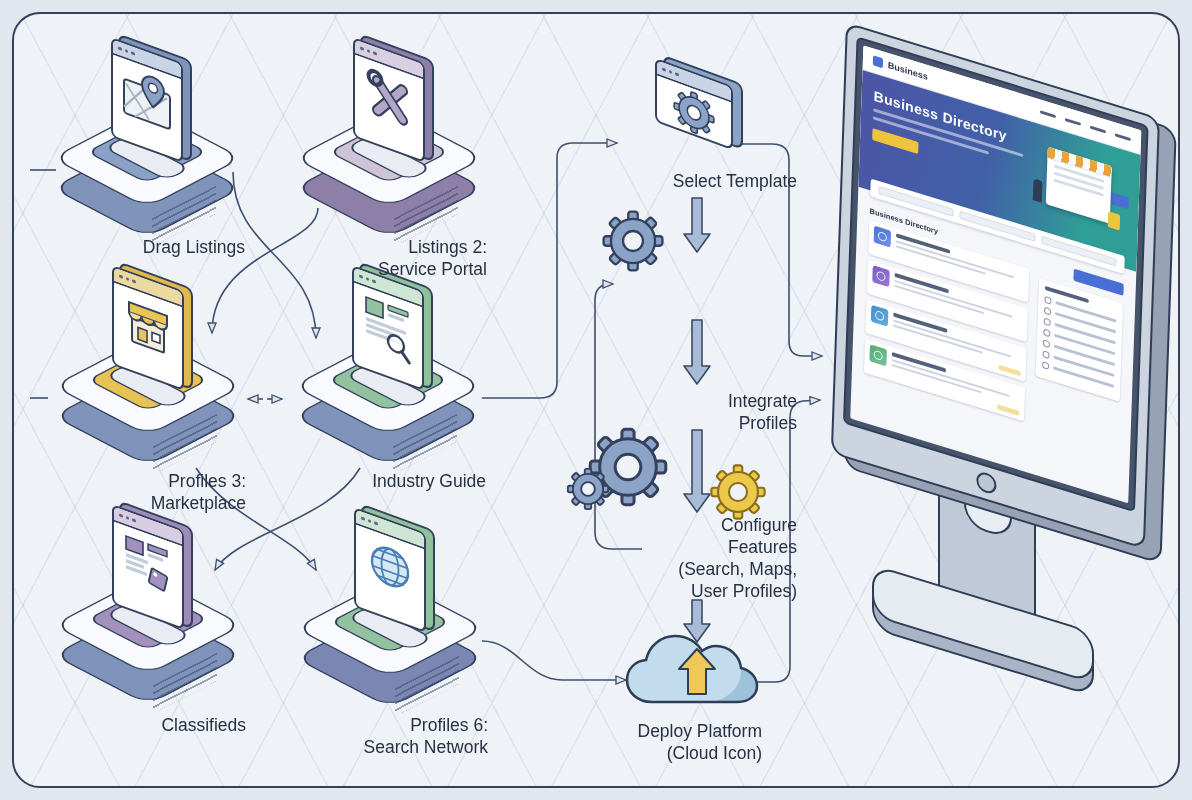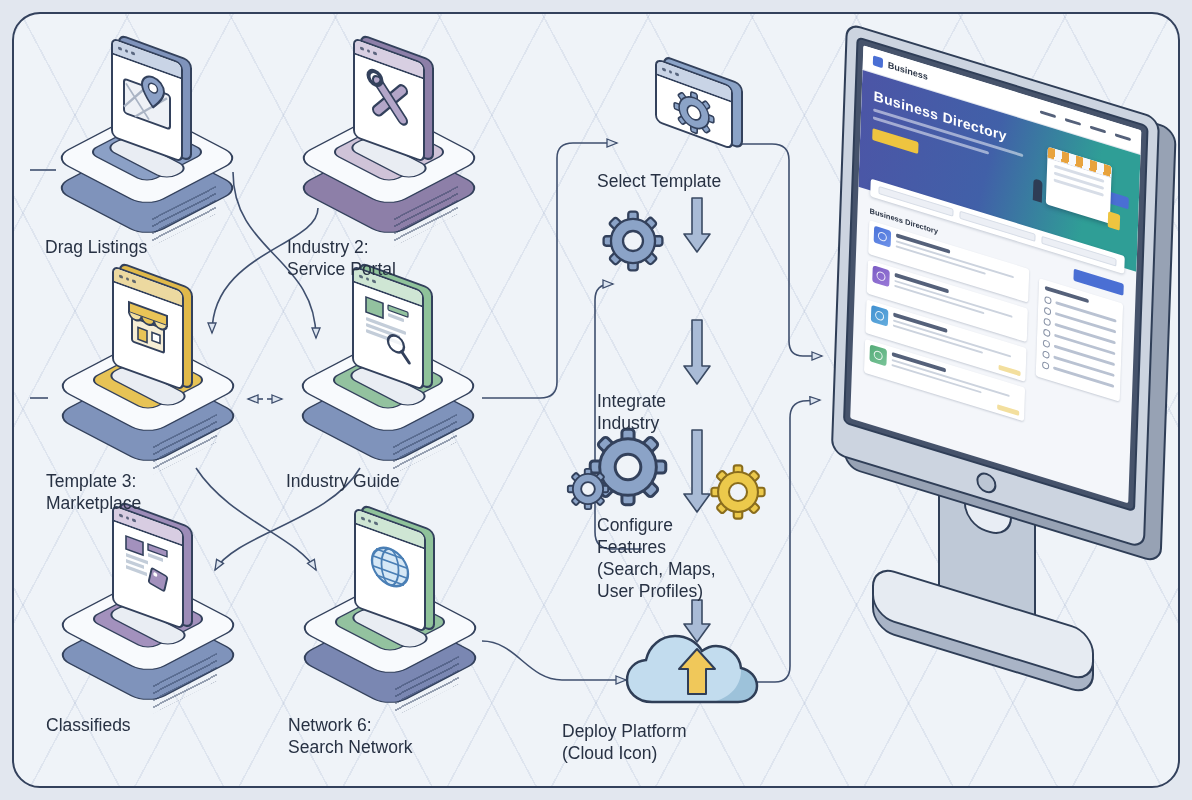--- a/index.html
+++ b/index.html
@@ -23,21 +23,21 @@
            background:repeating-linear-gradient(180deg, rgba(45,62,94,.45) 0 2px, transparent 2px 7px); }
   .bwin { position:absolute; left:61px; top:-34px; width:68px; height:96px; background:#fff;
           border:2px solid #33415c; border-radius:7px; transform:skewY(20deg);
           box-shadow:8px -5px 0 -1px var(--slab), 8px -5px 0 1px #33415c; }
   .b-bar { height:13px; background:var(--bar); border-bottom:2px solid #33415c;
            border-radius:5px 5px 0 0; display:flex; align-items:center; gap:3px; padding-left:5px; }
   .b-bar i { width:3.5px; height:3.5px; border-radius:50%; background:#33415c; opacity:.75; }
   .bwin svg { display:block; margin:4px auto 0; }
 
   
-  .lbl { position:absolute; width:200px; text-align:left; font-size:17.5px; line-height:22px;
+  .lbl { position:absolute; width:200px; text-align:right; font-size:17.5px; line-height:22px;
          color:#273143; z-index:7; }
 
   
   .overlay { position:absolute; left:0; top:0; z-index:6; pointer-events:none; }
 
   
   .sel-win { position:absolute; left:655px; top:72px; width:74px; height:60px; background:#fff;
              border:2px solid #33415c; border-radius:7px; transform:skewY(20deg); z-index:6;
              box-shadow:9px -5px 0 -1px #8ba3c7, 9px -5px 0 1px #33415c; }
   .sel-win .b-bar { background:#c9d4e6; }
@@ -376,44 +376,44 @@
         <circle r="21"></circle>
           <circle r="9.5" fill="#fff"></circle>
       </g>
     </svg>
   </div>
 
   <div class="lbl" style="left:45px;top:236px">
     <div>Drag Listings</div>
   </div>
   <div class="lbl" style="left:287px;top:236px">
-    <div>Industry 2:</div>
+    <div>Listings 2:</div>
     <div>Service Portal</div>
   </div>
   <div class="lbl" style="left:46px;top:470px">
-    <div>Template 3:</div>
+    <div>Profiles 3:</div>
     <div>Marketplace</div>
   </div>
   <div class="lbl" style="left:286px;top:470px">
     <div>Industry Guide</div>
   </div>
   <div class="lbl" style="left:46px;top:714px">
     <div>Classifieds</div>
   </div>
   <div class="lbl" style="left:288px;top:714px">
-    <div>Network 6:</div>
+    <div>Profiles 6:</div>
     <div>Search Network</div>
   </div>
 
   <div class="lbl" style="left:597px;top:170px">
     <div>Select Template</div>
   </div>
   <div class="lbl" style="left:597px;top:390px">
     <div>Integrate</div>
-    <div>Industry</div>
+    <div>Profiles</div>
   </div>
   <div class="lbl" style="left:597px;top:514px">
     <div>Configure</div>
     <div>Features</div>
     <div>(Search, Maps,</div>
     <div>User Profiles)</div>
   </div>
   <div class="lbl" style="left:562px;top:720px">
     <div>Deploy Platform</div>
     <div>(Cloud Icon)</div>

